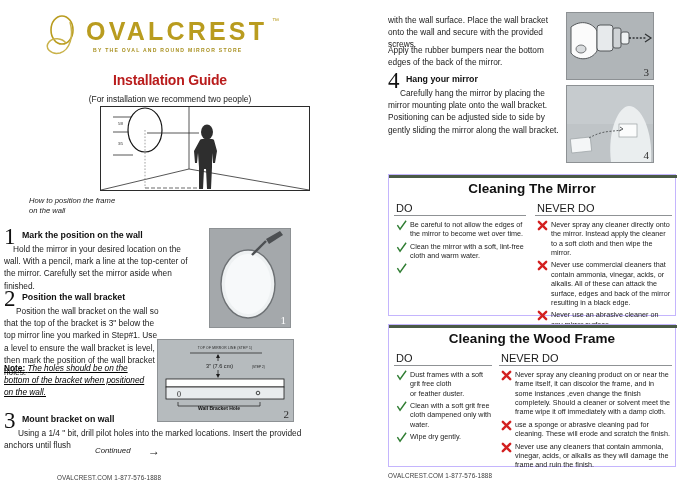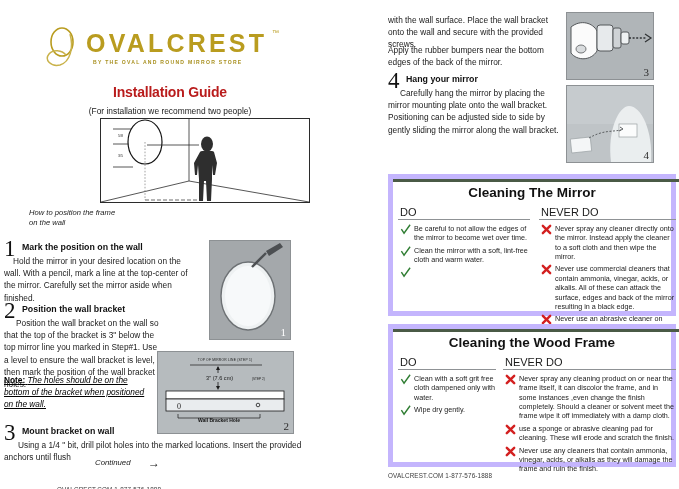--- a/index.html
+++ b/index.html
@@ -5,21 +5,21 @@
   * { box-sizing: border-box; margin: 0; padding: 0; }
   html, body {
     width: 679px; height: 489px;
     background: #ffffff;
     font-family: "Liberation Sans", sans-serif;
     overflow: hidden;
   }
   .page { position: relative; width: 679px; height: 489px; background:#fff; }
 
   
-  .col-left { position:absolute; left:0; top:12px; width:372px; height:407px; }
+  .col-left { position:absolute; left:0; top:0; width:372px; height:407px; }
 
   .logo-wrap { position:absolute; left:40px; top:14px; width:260px; height:44px; }
   .logo-mark { position:absolute; left:0; top:0; width:44px; height:42px; }
   .logo-text {
     position:absolute; left:46px; top:3px;
     font-family:"Liberation Sans", sans-serif;
     font-size:25px; font-weight:700; letter-spacing:3.2px;
     color:#b99c1f;
   }
   .logo-tm { position:absolute; left:232px; top:3px; font-size:7px; color:#b99c1f; }
@@ -77,21 +77,21 @@
   .footer-left {
     position:absolute; left:57px; top:474px;
     font-size:6.3px; color:#3a3a3a; letter-spacing:0.15px;
   }
 
   
   .col-right { position:absolute; left:388px; top:0; width:291px; height:362px; }
 
   .rtext { position:absolute; font-size:8.3px; color:#1b1b1b; line-height:1.47; }
 
-  .panel { position:absolute; border:5px solid #c4b5fd; background:#fff; }
+  .panel { position:absolute; border:1px solid #c4b5fd; background:#fff; }
   .panel-title {
     position:absolute; left:0; width:100%; text-align:center;
     font-size:13.5px; font-weight:700; color:#111;
   }
   .panel-hd {
     position:absolute; font-size:11px; color:#1b1b1b; font-weight:400;
   }
   .hr-thin { position:absolute; height:1px; background:#8f9295; }
   .hr-top { position:absolute; height:3px; background:#4a5a46; }
 
@@ -312,20 +312,27 @@
       <div class="panel-hd" style="left:7px; top:27px;">DO</div>
       <div class="panel-hd" style="left:112px; top:27px;">NEVER DO</div>
       <div class="hr-thin" style="left:5px; top:40px; width:98px;"></div>
       <div class="hr-thin" style="left:110px; top:40px; width:173px;"></div>
 
       <div class="list" style="left:7px; top:45px; width:96px;">
         <div class="li">
           <svg class="mk" viewBox="0 0 12 12">
             <path d="M1.5 5.5 L4.4 10 L11 0.8" fill="none" stroke="#2f7d32" stroke-width="1.5"></path>
           </svg>
+          <span class="txt" style="white-space:pre-line;">Dust frames with a soft grit free cloth
+or feather duster.</span>
+        </div>
+        <div class="li">
+          <svg class="mk" viewBox="0 0 12 12">
+            <path d="M1.5 5.5 L4.4 10 L11 0.8" fill="none" stroke="#2f7d32" stroke-width="1.5"></path>
+          </svg>
           <span class="txt">Clean with a soft grit free cloth dampened only with water.</span>
         </div>
         <div class="li">
           <svg class="mk" viewBox="0 0 12 12">
             <path d="M1.5 5.5 L4.4 10 L11 0.8" fill="none" stroke="#2f7d32" stroke-width="1.5"></path>
           </svg>
           <span class="txt">Wipe dry gently.</span>
         </div>
       </div>
 

